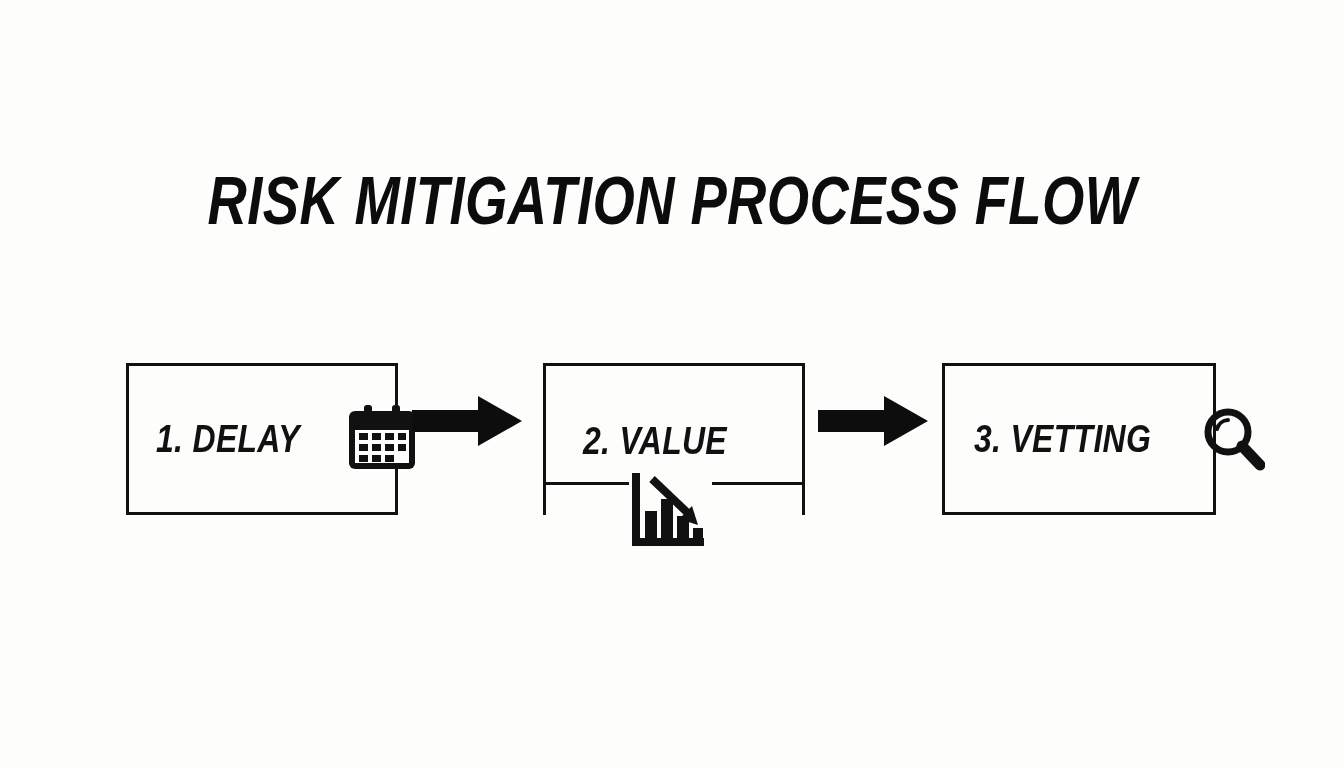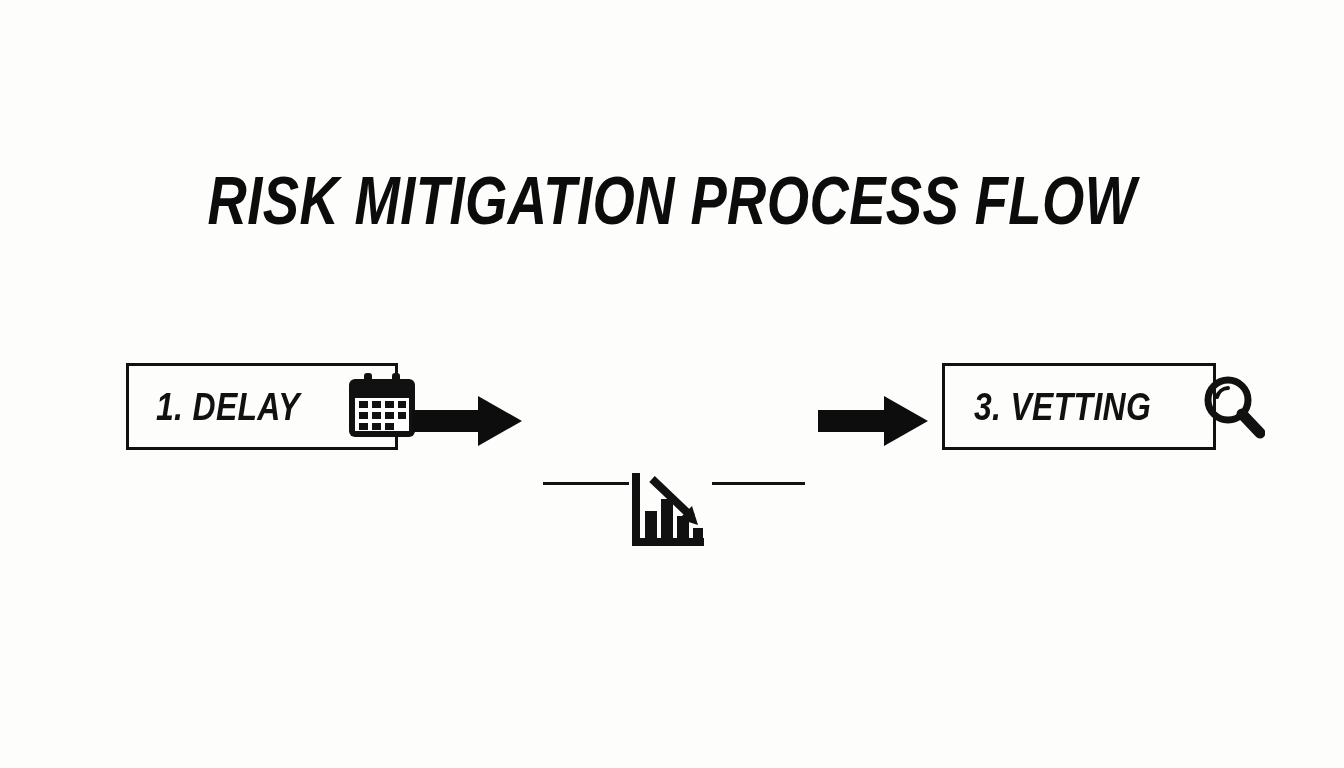--- a/index.html
+++ b/index.html
@@ -35,21 +35,21 @@
     color: #0c0c0c;
     transform: scaleX(0.80);
     transform-origin: 50% 50%;
     white-space: nowrap;
   }
 
   
   .step-box {
     position: absolute;
     top: 363px;
-    height: 87px;
+    height: 152px;
     box-sizing: border-box;
     border: 3px solid #111111;
     background: transparent;
   }
   #box-1 { left: 126px; width: 272px; }
   #box-2 { left: 543px; width: 262px; border-bottom: none; }
   #box-3 { left: 942px; width: 274px; }
 
   
   .box2-bottom-stub {
@@ -136,20 +136,25 @@
           <rect x="40" y="50" width="9" height="7"></rect>
         </g>
       </svg>
     </div>
   </div>
 
   <svg class="flow-arrow" id="arrow-1" width="110" height="50" viewBox="0 0 110 50" xmlns="http://www.w3.org/2000/svg">
     <path d="M0 14 L66 14 L66 0 L110 25 L66 50 L66 36 L0 36 Z" fill="#0d0d0d"></path>
   </svg>
 
+  <div class="step-box" id="box-2">
+    <div class="step-inner">
+      <span class="step-label">2. VALUE</span>
+    </div>
+  </div>
   <div class="box2-bottom-stub" id="box2-bottom-left"></div>
   <div class="box2-bottom-stub" id="box2-bottom-right"></div>
 
   <div id="chart-icon-wrap">
     <svg width="82" height="76" viewBox="0 0 82 76" xmlns="http://www.w3.org/2000/svg">
 
       <path d="M6 0 L14 0 L14 65 L78 65 L78 73 L6 73 Z" fill="#111111"></path>
 
       <rect x="19" y="38" width="12" height="27" fill="#111111"></rect>
       <rect x="35" y="26" width="12" height="39" fill="#111111"></rect>

